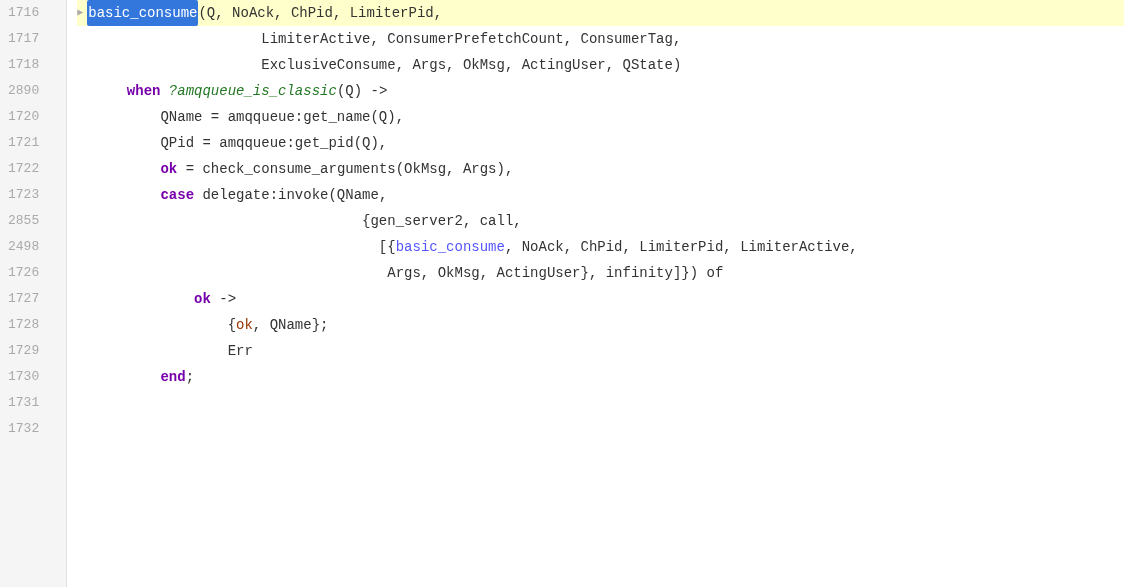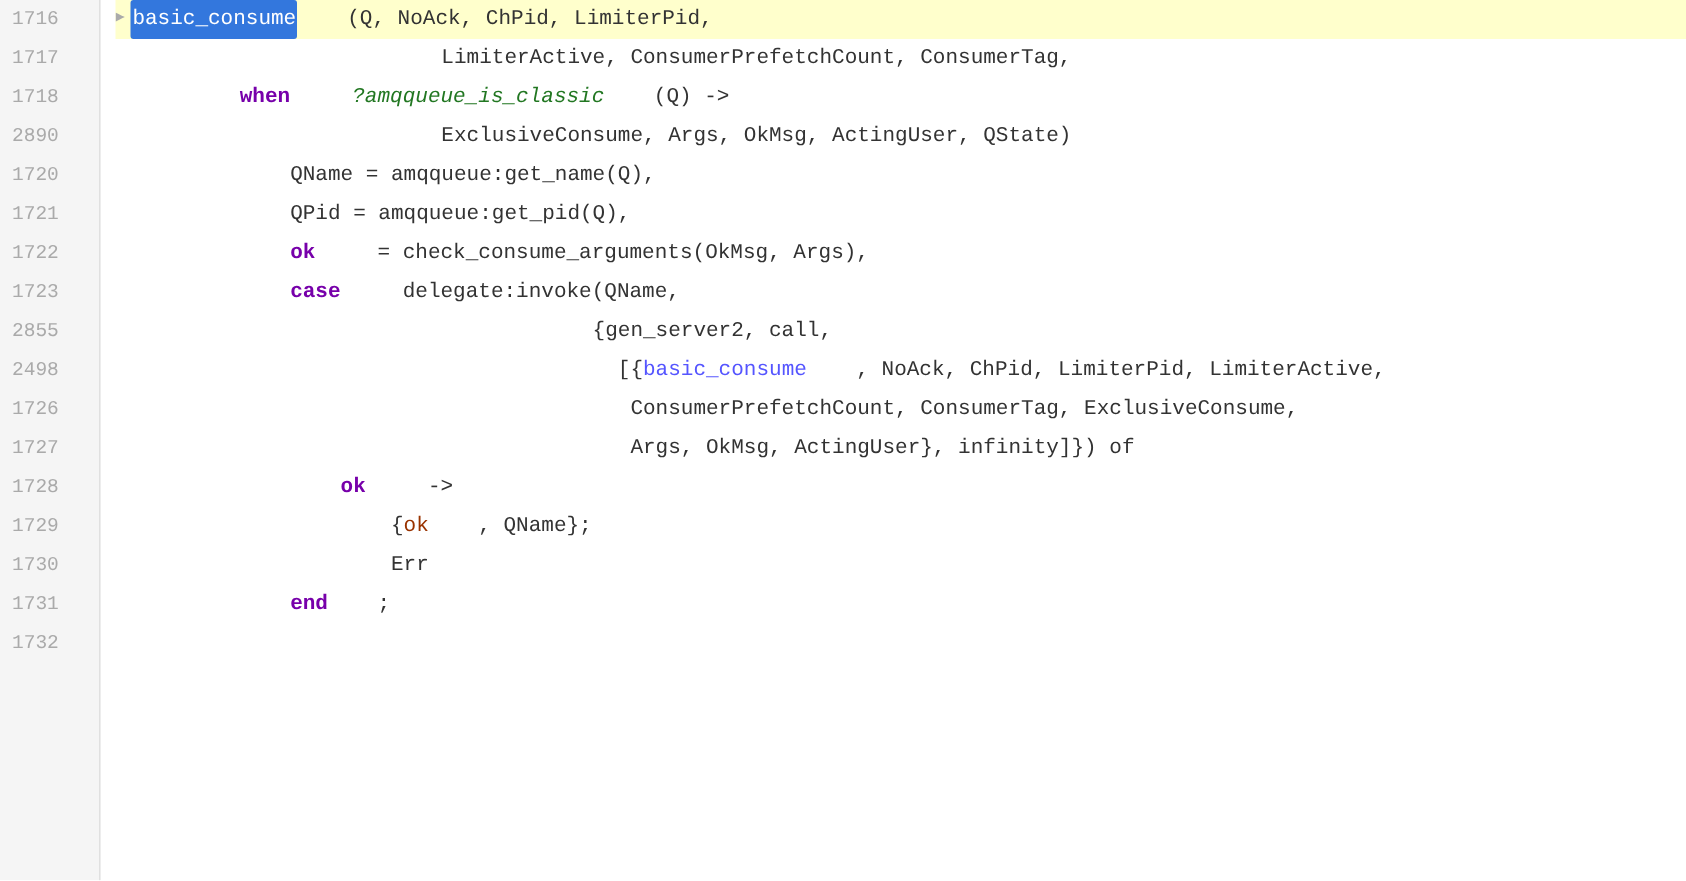--- a/index.html
+++ b/index.html
@@ -75,21 +75,20 @@
       color: #993300;
     }
 
     .macro {
       color: #227722;
       font-style: italic;
     }
 
     .plain {
       color: #333333;
-      padding-left: 33px;
     }
 
     .highlight-token {
       background: #3377dd;
       color: #ffffff;
       border-radius: 2px;
       padding: 0 1px;
     }
 
     .gutter-icon {
@@ -122,28 +121,27 @@
       <span class="line-number">1728</span>
       <span class="line-number">1729</span>
       <span class="line-number">1730</span>
       <span class="line-number">1731</span>
       <span class="line-number">1732</span>
     </div>
   <div class="code-content">
 
   <div class="code-line highlighted"><span class="gutter-icon" style="color: rgb(170, 170, 170); font-size: 10px; margin-right: 4px;">▶</span><span class="highlight-token">basic_consume</span><span class="plain">(Q, NoAck, ChPid, LimiterPid,</span></div>
       <div class="code-line"><span style="display: inline-block; width: 16px;"></span><span class="plain">                    LimiterActive, ConsumerPrefetchCount, ConsumerTag,</span></div>
+      <div class="code-line"><span style="display: inline-block; width: 16px;"></span><span class="plain">                    ExclusiveConsume, Args, OkMsg, ActingUser, QState)</span></div>
       <div class="code-line"><span style="display: inline-block; width: 16px;"></span><span class="plain">    </span><span class="kw">when</span><span class="plain"> </span><span class="macro">?amqqueue_is_classic</span><span class="plain">(Q) -&gt;</span></div>
-      <div class="code-line"><span style="display: inline-block; width: 16px;"></span><span class="plain">                    ExclusiveConsume, Args, OkMsg, ActingUser, QState)</span></div>
       <div class="code-line"><span style="display: inline-block; width: 16px;"></span><span class="plain">        QName = amqqueue:get_name(Q),</span></div>
       <div class="code-line"><span style="display: inline-block; width: 16px;"></span><span class="plain">        QPid = amqqueue:get_pid(Q),</span></div>
       <div class="code-line"><span style="display: inline-block; width: 16px;"></span><span class="plain">        </span><span class="kw">ok</span><span class="plain"> = check_consume_arguments(OkMsg, Args),</span></div>
       <div class="code-line"><span style="display: inline-block; width: 16px;"></span><span class="plain">        </span><span class="kw">case</span><span class="plain"> delegate:invoke(QName,</span></div>
       <div class="code-line"><span style="display: inline-block; width: 16px;"></span><span class="plain">                                {gen_server2, call,</span></div>
       <div class="code-line"><span style="display: inline-block; width: 16px;"></span><span class="plain">                                  [{</span><span class="fn">basic_consume</span><span class="plain">, NoAck, ChPid, LimiterPid, LimiterActive,</span></div>
-      <div class="code-line"><span style="display: inline-block; width: 16px;"></span><span class="plain">                                   ConsumerPrefetchCount, ConsumerTag, ExclusiveConsume,</span></div>
       <div class="code-line"><span style="display: inline-block; width: 16px;"></span><span class="plain">                                   Args, OkMsg, ActingUser}, infinity]}) of</span></div>
       <div class="code-line"><span style="display: inline-block; width: 16px;"></span><span class="plain">            </span><span class="kw">ok</span><span class="plain"> -&gt;</span></div>
       <div class="code-line"><span style="display: inline-block; width: 16px;"></span><span class="plain">                {</span><span class="atom">ok</span><span class="plain">, QName};</span></div>
       <div class="code-line"><span style="display: inline-block; width: 16px;"></span><span class="plain">                Err</span></div>
       <div class="code-line"><span style="display: inline-block; width: 16px;"></span><span class="plain">        </span><span class="kw">end</span><span class="plain">;</span></div>
     </div>
 </div>
 
 </body></html>

